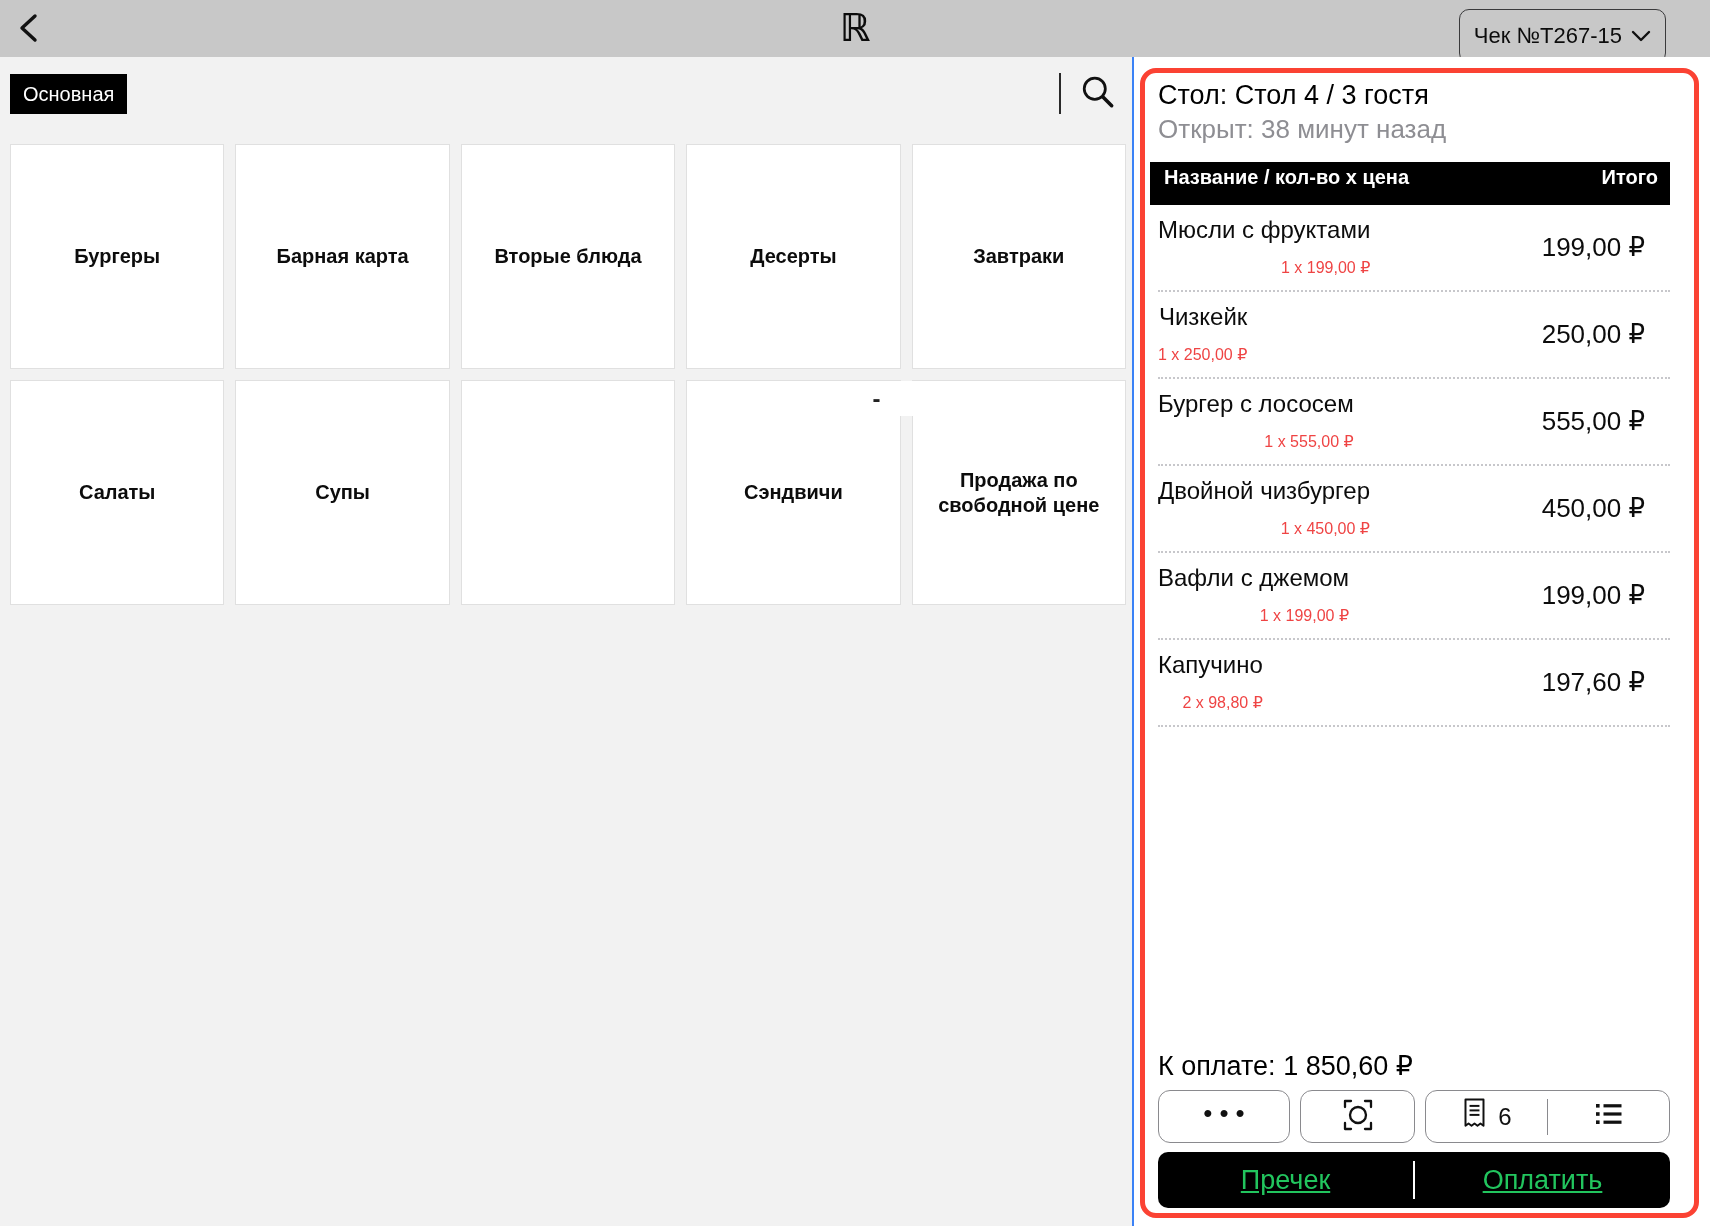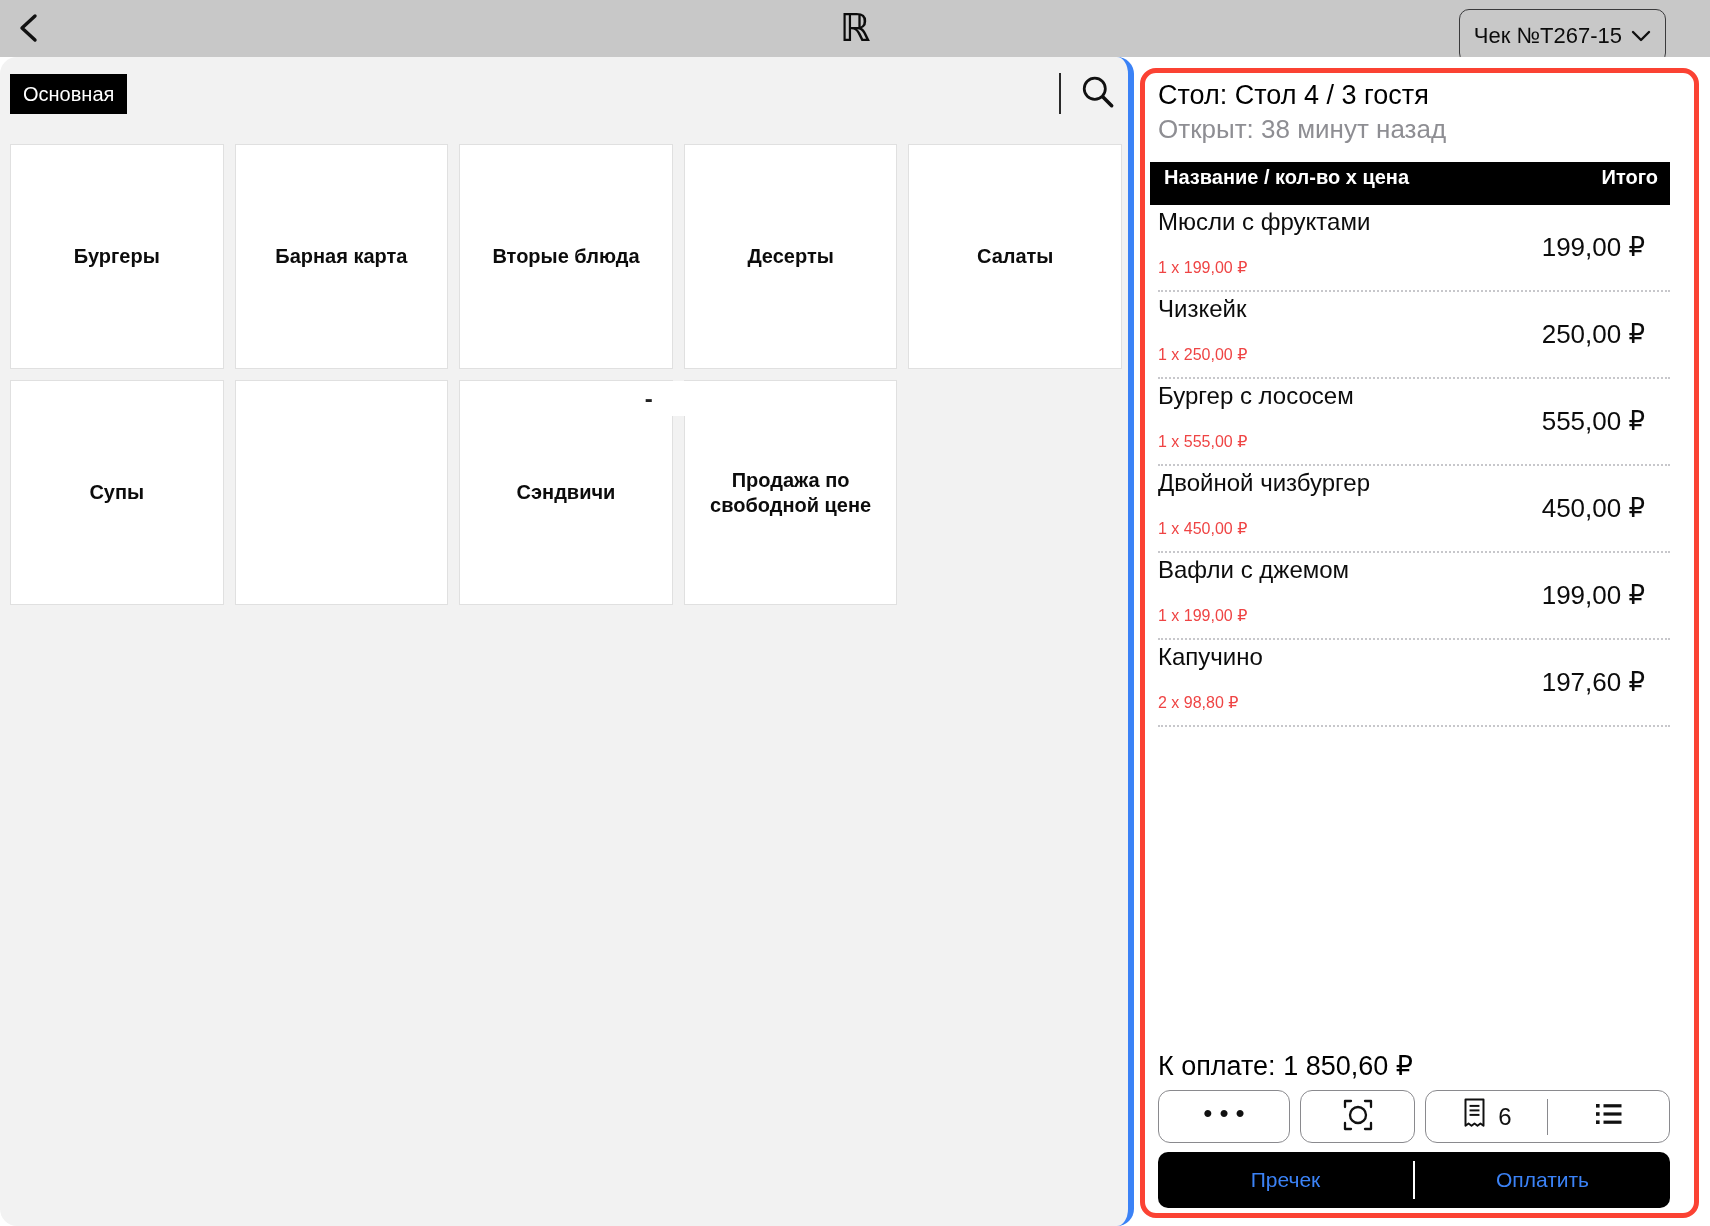--- a/index.html
+++ b/index.html
@@ -6,21 +6,21 @@
   body{font-family:"Liberation Sans","DejaVu Sans",sans-serif;color:#111;}
   .screen{position:relative;width:1710px;height:1226px;background:#ffffff;overflow:hidden;}
 
   
   .topbar{position:absolute;left:0;top:0;width:1710px;height:57px;background:#c8c8c8;}
   .back-btn{position:absolute;left:12px;top:12px;width:34px;height:34px;display:flex;align-items:center;justify-content:center;cursor:pointer;background:none;border:none;padding:0;}
   .logo{position:absolute;left:50%;top:3px;transform:translateX(-50%);font-family:"DejaVu Sans",sans-serif;font-size:38px;font-weight:700;color:#0c0c0c;line-height:50px;}
   .check-chip{position:absolute;right:44px;top:9px;height:54px;display:flex;align-items:center;gap:9px;padding:0 14px;border:1.8px solid #3a3a3c;border-radius:10px;font-size:22px;color:#0c0c0c;background:transparent;cursor:pointer;box-sizing:border-box;}
 
   
-  .catalog{position:absolute;left:0;top:57px;width:1134px;height:1169px;background:#f2f2f2;border-right:6px solid #3b82f6;box-sizing:border-box;border-radius:17px;}
+  .catalog{position:absolute;left:0;top:57px;width:1134px;height:1169px;background:#f2f2f2;border-right:2px solid #3b82f6;box-sizing:border-box;}
   .category-tag{position:absolute;left:10px;top:17px;height:40px;background:#000;color:#fff;font-size:20px;font-weight:500;display:inline-flex;align-items:center;padding:0 13px;}
   .search-divider{position:absolute;left:1059px;top:16px;width:2px;height:41px;background:#2a2a2a;}
   .search-btn{position:absolute;left:1080px;top:18px;width:38px;height:38px;background:none;border:none;padding:0;display:flex;align-items:center;justify-content:center;cursor:pointer;}
 
   .grid{position:absolute;left:10px;top:87px;right:6px;display:grid;grid-template-columns:repeat(5,1fr);gap:11px;}
   .tile{background:#fff;border:1px solid #e0e0e0;box-sizing:border-box;height:225px;display:flex;cursor:pointer;}
   .photo{height:155px;flex:none;position:relative;}
   .tile-label{flex:1;display:flex;align-items:center;justify-content:center;text-align:center;font-size:20px;font-weight:600;line-height:25px;padding:0 8px;color:#0c0c0c;}
   .minus-badge{position:absolute;top:0;right:0;width:72px;height:35px;background:#fff;display:flex;align-items:center;justify-content:center;font-size:24px;font-weight:700;color:#222;line-height:35px;}
 
@@ -61,36 +61,36 @@
   .p10{background:#b5b5b5;}
 
   
   .order-panel{position:absolute;left:1135px;top:57px;width:575px;height:1169px;background:#fff;}
   .red-frame{position:absolute;left:5px;top:11px;width:559px;height:1150px;border:5px solid #fb4233;border-radius:16px;box-sizing:border-box;pointer-events:none;}
   .panel-content{position:absolute;left:23px;top:21px;width:512px;bottom:18px;display:flex;flex-direction:column;}
   .table-line{font-size:27px;line-height:34px;color:#000;}
   .opened-line{font-size:26px;line-height:34px;color:#8e8e93;}
   .thead{margin-top:16px;margin-left:-8px;height:30px;background:#000;color:#fff;display:flex;align-items:center;justify-content:space-between;padding:0 12px 13px 14px;font-size:20px;font-weight:600;}
   .order-row{height:87px;border-bottom:2px dotted #c7c7cb;display:flex;align-items:stretch;justify-content:space-between;box-sizing:border-box;cursor:pointer;}
-  .row-left{display:flex;flex-direction:column;justify-content:space-between;padding:3px 0 13px;}
+  .row-left{display:flex;flex-direction:column;justify-content:space-between;padding:11px 0 13px;text-align:right;}
   .item-name{font-size:24px;color:#0c0c0c;}
   .item-qty{font-size:16px;color:#ef4444;}
   .item-total{align-self:center;font-size:26px;color:#0c0c0c;padding-right:25px;}
   .spacer{flex:1;}
   .total-line{font-size:27px;font-weight:500;color:#000;margin-bottom:8px;}
   .actions{display:flex;gap:10px;height:53px;}
   .obtn{border:1.6px solid #8a8a8e;border-radius:12px;background:#fff;display:flex;align-items:center;justify-content:center;cursor:pointer;padding:0;box-sizing:border-box;color:#111;}
   .btn-more{width:132px;}
   .btn-scan{width:115px;}
   .btn-wide{flex:1;justify-content:stretch;cursor:default;}
   .wide-half{flex:1;height:100%;display:flex;align-items:center;justify-content:center;gap:10px;cursor:pointer;background:none;border:none;font-size:24px;color:#111;}
   .wide-divider{width:1.6px;height:36px;background:#8a8a8e;flex:none;}
   .dots{font-size:26px;letter-spacing:7px;transform:translateY(-3px);margin-left:7px;}
   .blackbar{margin-top:9px;height:56px;background:#000;border-radius:10px;display:flex;align-items:center;}
-  .bb-half{flex:1;height:100%;background:none;border:none;color:#3b82f6;font-size:21px;display:flex;align-items:center;justify-content:center;cursor:pointer;font-family:inherit;}
+  .bb-half{flex:1;height:100%;background:none;border:none;color:#22c55e;font-size:27px;display:flex;align-items:center;justify-content:center;cursor:pointer;font-family:inherit;text-decoration:underline;}
   .bb-divider{width:2px;height:38px;background:#fff;flex:none;}
 </style>
 </head>
 <body>
 
 <div class="screen">
 
   <div class="topbar">
     <button class="back-btn">
       <span>
@@ -131,20 +131,24 @@
         <div class="photo p2"></div>
         <div class="tile-label">Барная карта</div>
       </div>
       <div class="tile">
         <div class="photo p3"></div>
         <div class="tile-label">Вторые блюда</div>
       </div>
       <div class="tile">
         <div class="photo p4"></div>
         <div class="tile-label">Десерты</div>
+      </div>
+      <div class="tile">
+        <div class="photo p5"></div>
+        <div class="tile-label">Завтраки</div>
       </div>
       <div class="tile">
         <div class="photo p6"></div>
         <div class="tile-label">Салаты</div>
       </div>
       <div class="tile">
         <div class="photo p7"></div>
         <div class="tile-label">Супы</div>
       </div>
       <div class="tile">

